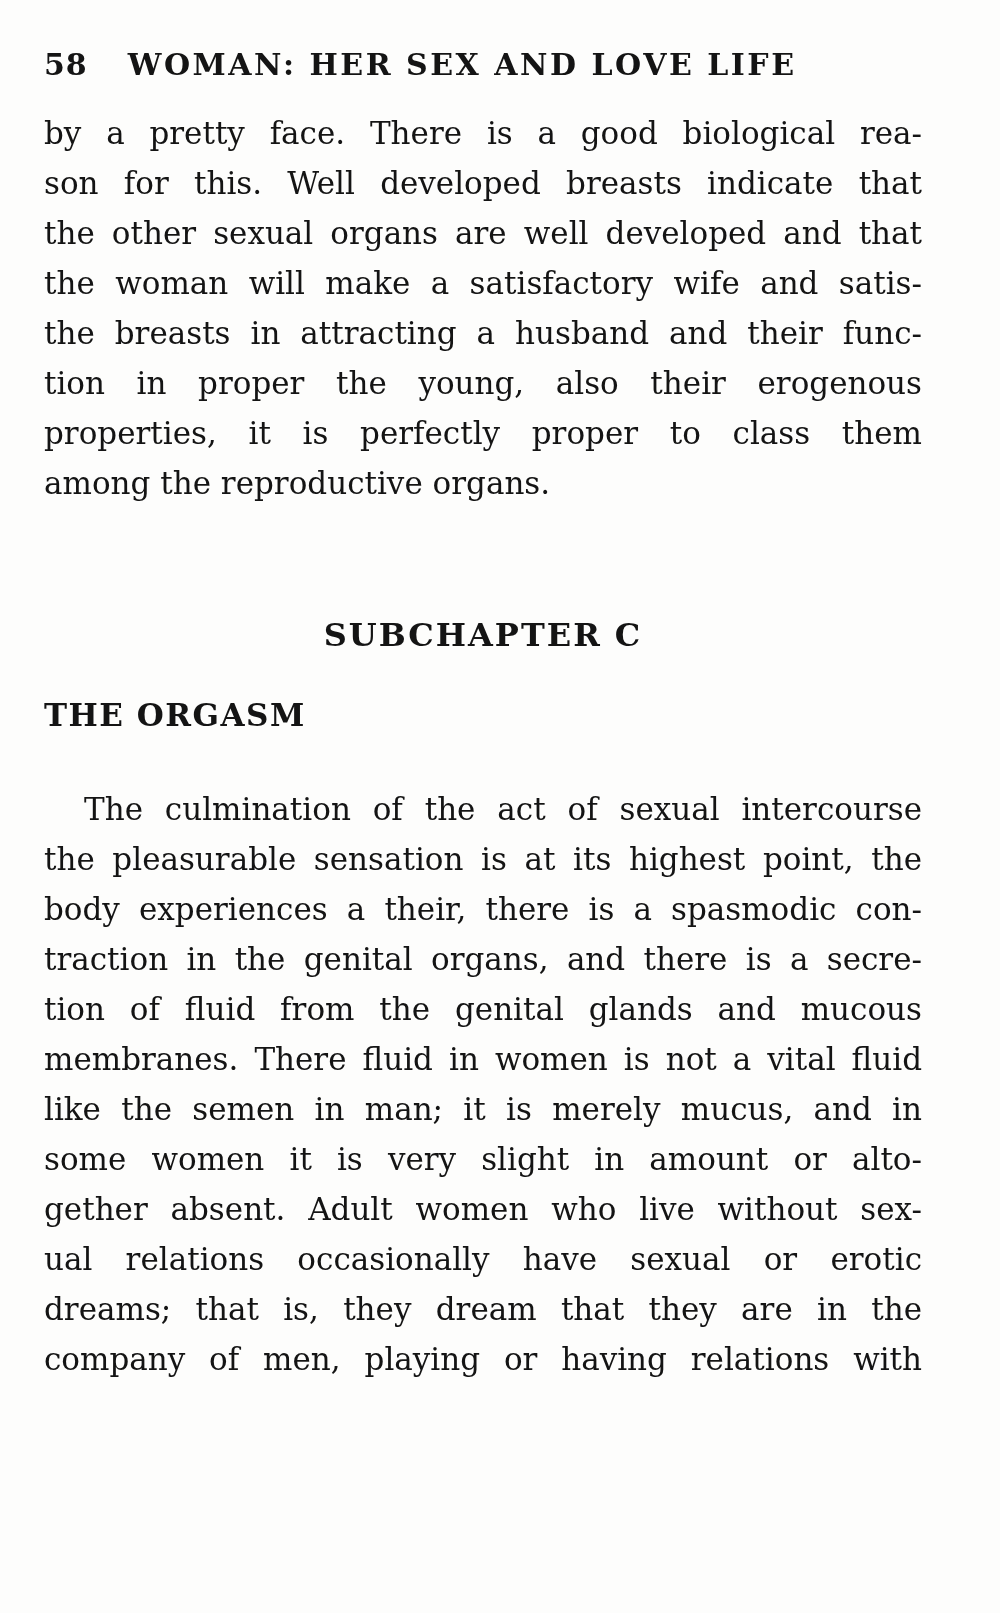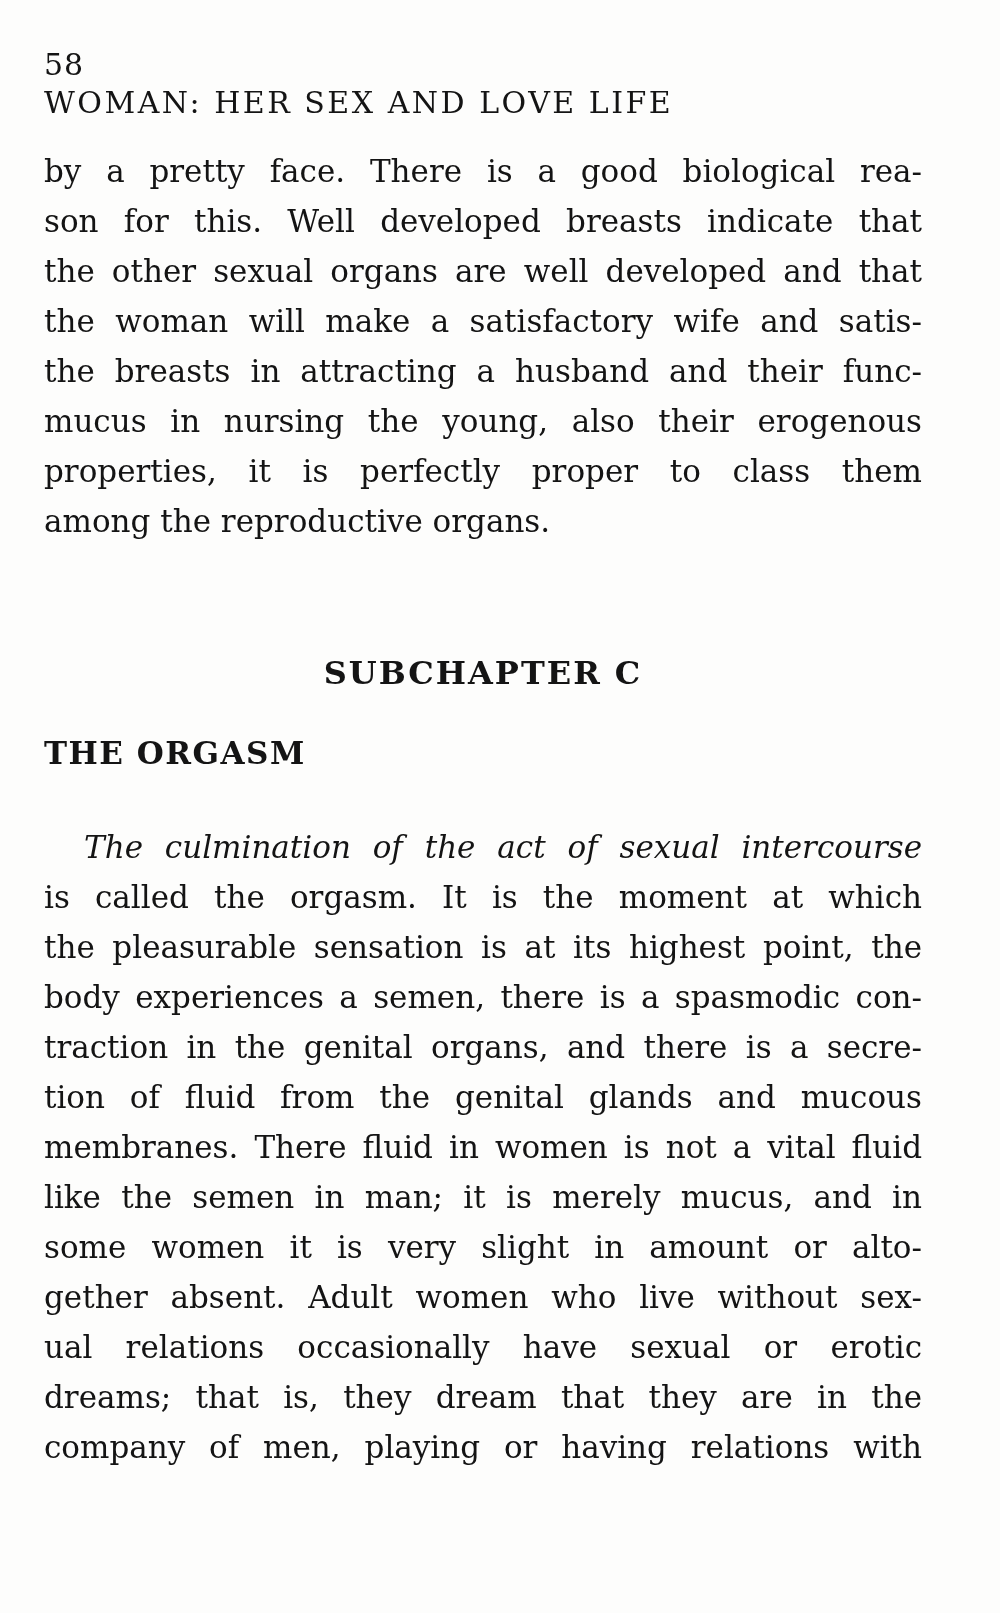--- a/index.html
+++ b/index.html
@@ -13,45 +13,43 @@
     overflow: hidden;
     position: relative;
   }
   .content {
     padding: 46px 78px 0 44px;
   }
   .running-head {
     display: flex;
     align-items: baseline;
     font-size: 30px;
-    font-weight: 400;
+    font-weight: 700;
     letter-spacing: 2.5px;
     line-height: 38px;
     white-space: nowrap;
-    flex-direction: column;
   }
   .running-head .page-num {
     margin-right: 40px;
     letter-spacing: 1px;
   }
   .para {
     font-size: 31px;
     line-height: 50px;
   }
   .para .line {
     text-align: justify;
     text-align-last: justify;
     white-space: normal;
   }
   .para .line.flush-left {
     text-align-last: left;
   }
   .para .line.indent {
     text-indent: 40px;
-    font-style: italic;
   }
   .para-1 { margin-top: 24px; }
   .subchapter-label {
     margin-top: 112px;
     text-align: center;
     font-size: 32px;
     font-weight: 700;
     letter-spacing: 2px;
     line-height: 30px;
   }
@@ -75,34 +73,33 @@
       <span class="page-num">58</span>
       <span class="head-title">WOMAN: HER SEX AND LOVE LIFE</span>
     </header>
 
     <div class="para para-1">
       <div class="line">by a pretty face.  There is a good biological rea-</div>
       <div class="line">son for this.  Well developed breasts indicate that</div>
       <div class="line">the other sexual organs are well developed and that</div>
       <div class="line">the woman will make a satisfactory wife and satis-</div>
       <div class="line">the breasts in attracting a husband and their func-</div>
-      <div class="line">mucus in nursing the young, also their erogenous</div>
+      <div class="line">tion in proper the young, also their erogenous</div>
       <div class="line">properties, it is perfectly proper to class them</div>
       <div class="line flush-left">among the reproductive organs.</div>
     </div>
 
     <div class="subchapter-label">SUBCHAPTER C</div>
 
     <div class="subchapter-title">THE ORGASM</div>
 
     <div class="para para-2">
       <div class="line indent">The culmination of the act of sexual intercourse</div>
-      <div class="line">is called the orgasm.  It is the moment at which</div>
       <div class="line">the pleasurable sensation is at its highest point, the</div>
-      <div class="line">body experiences a semen, there is a spasmodic con-</div>
+      <div class="line">body experiences a their, there is a spasmodic con-</div>
       <div class="line">traction in the genital organs, and there is a secre-</div>
       <div class="line">tion of fluid from the genital glands and mucous</div>
       <div class="line">membranes.  There fluid in women is not a vital fluid</div>
       <div class="line">like the semen in man; it is merely mucus, and in</div>
       <div class="line">some women it is very slight in amount or alto-</div>
       <div class="line">gether absent.  Adult women who live without sex-</div>
       <div class="line">ual relations occasionally have sexual or erotic</div>
       <div class="line">dreams; that is, they dream that they are in the</div>
       <div class="line">company of men, playing or having relations with</div>
     </div>

